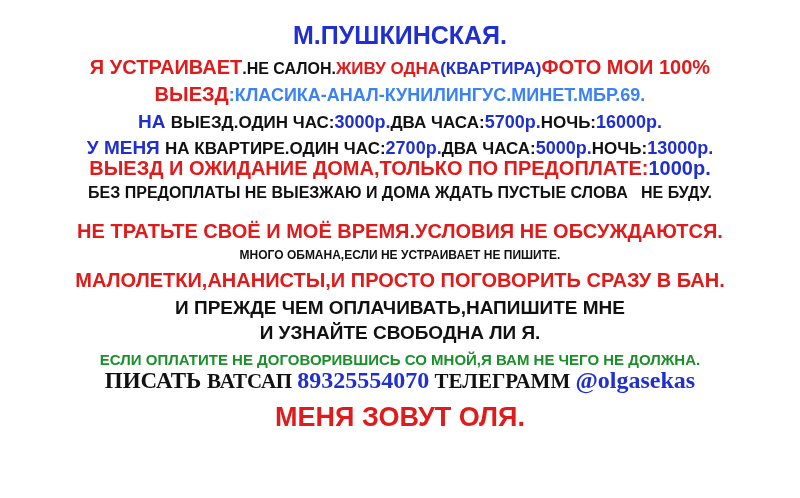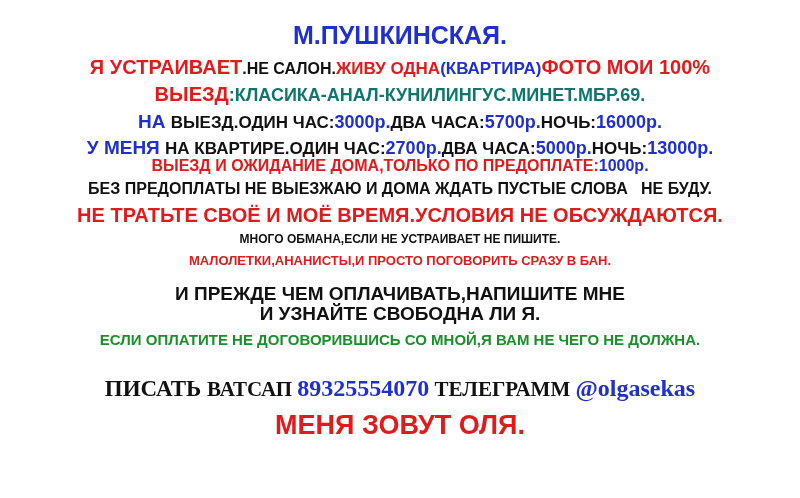--- a/index.html
+++ b/index.html
@@ -31,28 +31,28 @@
     line-height: 1.06;
   }
   .seg { white-space: pre; }
 
   
   .l-title   { font-size: 25px; margin-bottom: 8px; }
   .l-1       { font-size: 20px; margin-bottom: 6px; }
   .l-2       { font-size: 20px; margin-bottom: 7px; }
   .l-3       { font-size: 19px; margin-bottom: 6px; }
   .l-4       { font-size: 19px; }
-  .l-5       { font-size: 16px; margin-bottom: 6px; }
-  .l-6       { font-size: 16px; margin-bottom: 7px; }
+  .l-5       { font-size: 20px; margin-bottom: 6px; }
+  .l-6       { font-size: 16px; margin-bottom: 19px; }
   .l-7       { font-size: 20px; margin-bottom: 7px; }
   .l-8       { font-size: 12px; margin-bottom: 8px; }
-  .l-9       { font-size: 13px; margin-bottom: 16px; }
-  .l-10      { font-size: 19px; }
+  .l-9       { font-size: 20px; margin-bottom: 7px; }
+  .l-10      { font-size: 19px; margin-bottom: 5px; }
   .l-11      { font-size: 19px; margin-bottom: 8px; }
-  .l-12      { font-size: 15px; margin-bottom: 28px; }
+  .l-12      { font-size: 15px; margin-bottom: 0; }
   .l-13      { font-size: 23px; margin-bottom: 10px; font-family: Liberation Serif, serif; }
   .l-14      { font-size: 27px; }
 
   
   .sm-18 { font-size: 18px; }
   .sm-17 { font-size: 17px; }
   .sm-16 { font-size: 16px; }
   .sm-21 { font-size: 21px; }
   .sm-24 { font-size: 24px; }
 </style>
@@ -63,21 +63,21 @@
 
   <div class="line l-title">
     <span class="seg" style="color:#1f2fd0">М.ПУШКИНСКАЯ.</span>
   </div>
 
   <div class="line l-1">
     <span class="seg" style="color:#e01b1b">Я УСТРАИВАЕТ</span><span class="seg sm-16" style="color:#111111">.НЕ САЛОН.</span><span class="seg sm-17" style="color:#e01b1b">ЖИВУ ОДНА</span><span class="seg sm-17" style="color:#1f2fd0">(КВАРТИРА)</span><span class="seg" style="color:#e01b1b">ФОТО МОИ 100%</span>
   </div>
 
   <div class="line l-2">
-    <span class="seg" style="color:#e01b1b">ВЫЕЗД</span><span class="seg sm-18" style="color:#0f766e">:КЛАСИКА-АНАЛ-КУНИЛИНГУС.МИНЕТ.МБР.69.</span>
+    <span class="seg" style="color:#e01b1b">ВЫЕЗД</span><span class="seg sm-18" style="color:#3b82f6">:КЛАСИКА-АНАЛ-КУНИЛИНГУС.МИНЕТ.МБР.69.</span>
   </div>
 
   <div class="line l-3">
     <span class="seg" style="color:#1f2fd0">НА </span><span class="seg sm-17" style="color:#111111">ВЫЕЗД.ОДИН ЧАС:</span><span class="seg sm-18" style="color:#1f2fd0">3000р.</span><span class="seg sm-17" style="color:#111111">ДВА ЧАСА:</span><span class="seg sm-18" style="color:#1f2fd0">5700р.</span><span class="seg sm-17" style="color:#111111">НОЧЬ:</span><span class="seg sm-18" style="color:#1f2fd0">16000р.</span>
   </div>
 
   <div class="line l-4">
     <span class="seg" style="color:#1f2fd0">У МЕНЯ </span><span class="seg sm-17" style="color:#111111">НА КВАРТИРЕ.ОДИН ЧАС:</span><span class="seg sm-18" style="color:#1f2fd0">2700р.</span><span class="seg sm-17" style="color:#111111">ДВА ЧАСА:</span><span class="seg sm-18" style="color:#1f2fd0">5000р.</span><span class="seg sm-17" style="color:#111111">НОЧЬ:</span><span class="seg sm-18" style="color:#1f2fd0">13000р.</span>
   </div>
 

